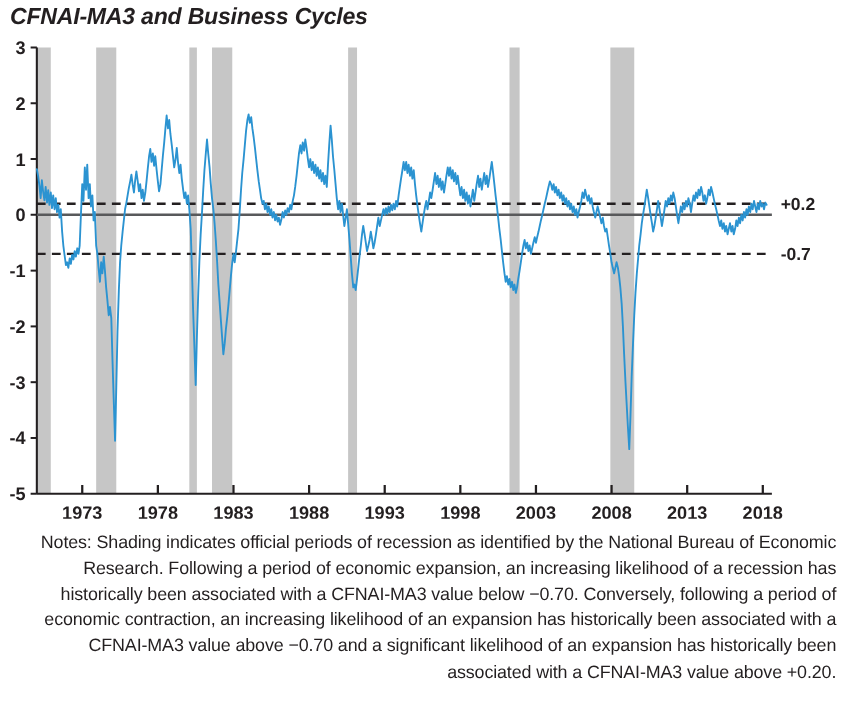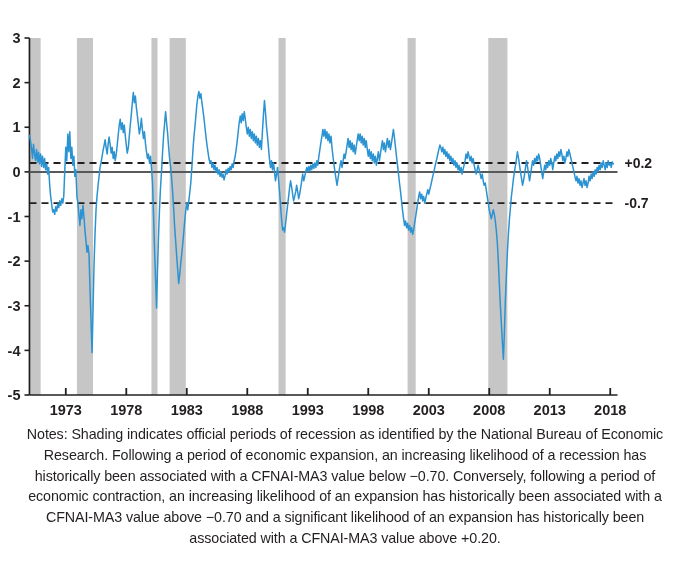--- a/index.html
+++ b/index.html
@@ -43,40 +43,41 @@
   #notes {
     position: absolute;
     left: 21px;
     top: 424px;
     width: 648px;
     font-size: 14.3px;
     line-height: 20.8px;
     color: #231f20;
     font-family: "Liberation Sans", sans-serif;
     letter-spacing: -0.1px;
-    text-align: center;
+    text-align: right;
   }
   .axis-label {
     font-family: "Liberation Sans", sans-serif;
     font-size: 14.5px;
     font-weight: bold;
     fill: #231f20;
   }
   .thresh-label {
     font-family: "Liberation Sans", sans-serif;
     font-size: 14px;
     font-weight: bold;
     fill: #231f20;
   }
 </style>
 </head>
 <body>
 
 <div id="page">
 
+  <div id="chart-title">CFNAI-MA3 and Business Cycles</div>
 
   <div id="chart-area">
     <svg id="chart-svg" width="680" height="385" viewBox="0 0 680 385">
       <g id="bands">
           <rect x="28.532098765432977" y="8" width="12.098765432098787" height="357" fill="#c6c6c6"></rect>
           <rect x="76.92716049382813" y="8" width="16.09135802469052" height="357" fill="#c6c6c6"></rect>
           <rect x="151.4555555555549" y="8" width="6.049382716049422" height="357" fill="#c6c6c6"></rect>
           <rect x="169.60370370370308" y="8" width="16.212345679014135" height="357" fill="#c6c6c6"></rect>
           <rect x="278.4925925925922" y="8" width="7.13827160494003" height="357" fill="#c6c6c6"></rect>
           <rect x="407.5864197530871" y="8" width="8.10617283950711" height="357" fill="#c6c6c6"></rect>

